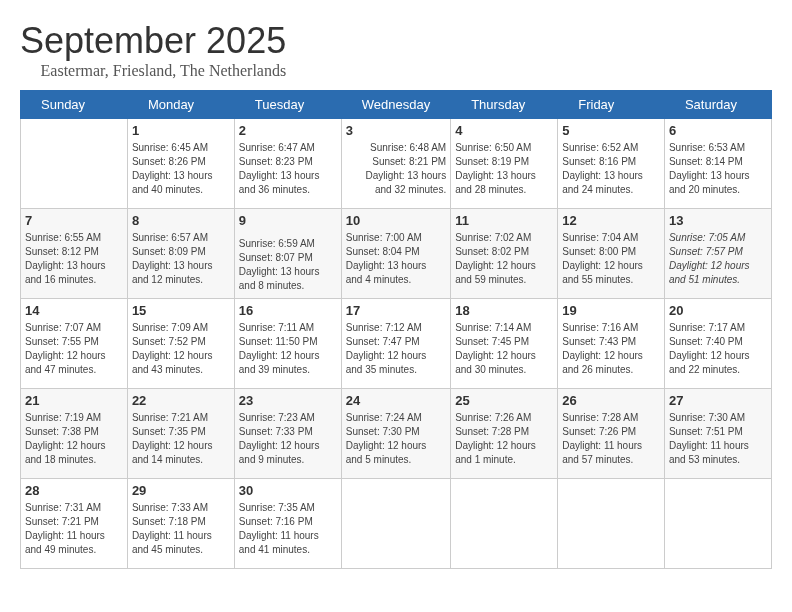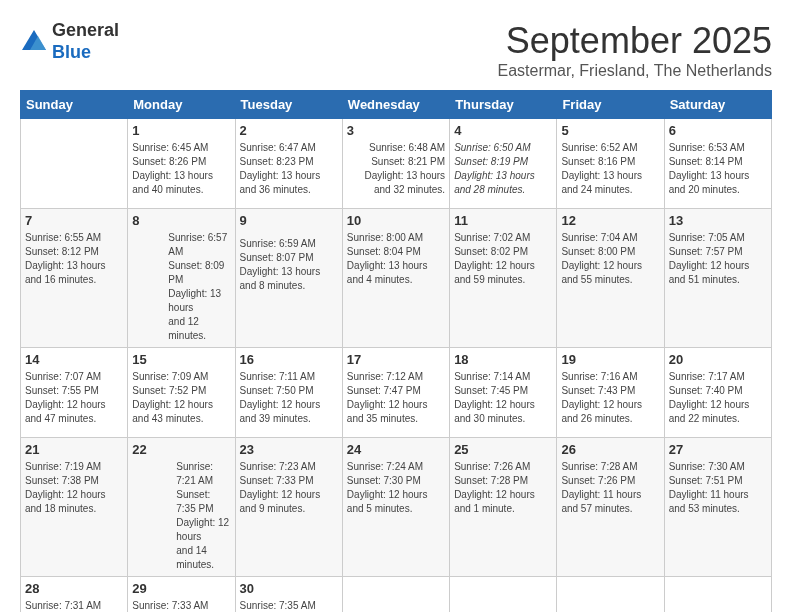--- a/index.html
+++ b/index.html
@@ -36,33 +36,34 @@
       text-align: right;
     }
     .month-title {
       font-size: 36px;
       font-weight: normal;
       color: #333;
     }
     .subtitle {
       font-size: 16px;
       color: #555;
+      font-family: Liberation Serif, serif;
     }
     table {
       width: 100%;
       border-collapse: collapse;
       font-size: 11px;
     }
     thead tr th {
       background-color: #2b6cb0;
       color: #fff;
-      padding: 6px 5px;
+      padding: 6px 20px;
       text-align: left;
       font-size: 13px;
-      font-weight: bold;
+      font-weight: normal;
       border: 1px solid #2b6cb0;
       margin-top: 12px;
     }
     tbody tr td {
       border: 1px solid #ccc;
       vertical-align: top;
       padding: 4px;
       width: calc(100% / 7);
       min-height: 80px;
       height: 90px;
@@ -85,30 +86,20 @@
       background-color: #f7f7f7;
     }
     .empty-cell {
       background-color: #fff !important;
     }
   </style>
 </head>
 <body>
 
 <div class="header">
-  <div class="logo">
-    <svg class="logo-icon" viewBox="0 0 28 28">
-      <polygon points="14,2 26,22 2,22" fill="#1a6bbf"></polygon>
-      <polygon points="18,8 26,22 10,22" fill="#4a9fd4" opacity="0.7"></polygon>
-    </svg>
-    <div class="logo-text">
-      <span class="logo-general">General</span><br>
-      <span class="logo-blue">Blue</span>
-    </div>
-  </div>
   <div class="title-area">
     <div class="month-title">September 2025</div>
     <div class="subtitle">Eastermar, Friesland, The Netherlands</div>
   </div>
 </div>
 
 <table>
   <thead>
     <tr>
     <th>Sunday</th>
@@ -139,21 +130,21 @@
         </td>
         <td>
           <div class="day-num">3</div>
           <div class="day-info" style="white-space: pre-line; text-align: right;">Sunrise: 6:48 AM
 Sunset: 8:21 PM
 Daylight: 13 hours
 and 32 minutes.</div>
         </td>
         <td>
           <div class="day-num">4</div>
-          <div class="day-info" style="white-space: pre-line; font-style: italic;">Sunrise: 6:50 AM
+          <div class="day-info" style="white-space: pre-line;">Sunrise: 6:50 AM
 Sunset: 8:19 PM
 Daylight: 13 hours
 and 28 minutes.</div>
         </td>
         <td>
           <div class="day-num">5</div>
           <div class="day-info" style="white-space: pre-line;">Sunrise: 6:52 AM
 Sunset: 8:16 PM
 Daylight: 13 hours
 and 24 minutes.</div>
@@ -169,56 +160,56 @@
       <tr>
         <td>
           <div class="day-num">7</div>
           <div class="day-info" style="white-space: pre-line;">Sunrise: 6:55 AM
 Sunset: 8:12 PM
 Daylight: 13 hours
 and 16 minutes.</div>
         </td>
         <td>
           <div class="day-num">8</div>
-          <div class="day-info" style="white-space: pre-line; margin-left: 36px;">Sunrise: 6:57 AM
+          <div class="day-info" style="white-space: pre-line;">Sunrise: 6:57 AM
 Sunset: 8:09 PM
 Daylight: 13 hours
 and 12 minutes.</div>
         </td>
         <td>
           <div class="day-num">9</div>
           <div class="day-info" style="white-space: pre-line; margin-top: 9px;">Sunrise: 6:59 AM
 Sunset: 8:07 PM
 Daylight: 13 hours
 and 8 minutes.</div>
         </td>
         <td>
           <div class="day-num">10</div>
-          <div class="day-info" style="white-space: pre-line;">Sunrise: 8:00 AM
+          <div class="day-info" style="white-space: pre-line;">Sunrise: 7:00 AM
 Sunset: 8:04 PM
 Daylight: 13 hours
 and 4 minutes.</div>
         </td>
         <td>
           <div class="day-num">11</div>
           <div class="day-info" style="white-space: pre-line;">Sunrise: 7:02 AM
 Sunset: 8:02 PM
 Daylight: 12 hours
 and 59 minutes.</div>
         </td>
         <td>
           <div class="day-num">12</div>
           <div class="day-info" style="white-space: pre-line;">Sunrise: 7:04 AM
 Sunset: 8:00 PM
 Daylight: 12 hours
 and 55 minutes.</div>
         </td>
         <td>
           <div class="day-num">13</div>
-          <div class="day-info" style="white-space: pre-line;">Sunrise: 7:05 AM
+          <div class="day-info" style="white-space: pre-line; font-style: italic;">Sunrise: 7:05 AM
 Sunset: 7:57 PM
 Daylight: 12 hours
 and 51 minutes.</div>
         </td>
       </tr>
       <tr>
         <td>
           <div class="day-num">14</div>
           <div class="day-info" style="white-space: pre-line;">Sunrise: 7:07 AM
 Sunset: 7:55 PM
@@ -228,21 +219,21 @@
         <td>
           <div class="day-num">15</div>
           <div class="day-info" style="white-space: pre-line;">Sunrise: 7:09 AM
 Sunset: 7:52 PM
 Daylight: 12 hours
 and 43 minutes.</div>
         </td>
         <td>
           <div class="day-num">16</div>
           <div class="day-info" style="white-space: pre-line;">Sunrise: 7:11 AM
-Sunset: 7:50 PM
+Sunset: 11:50 PM
 Daylight: 12 hours
 and 39 minutes.</div>
         </td>
         <td>
           <div class="day-num">17</div>
           <div class="day-info" style="white-space: pre-line;">Sunrise: 7:12 AM
 Sunset: 7:47 PM
 Daylight: 12 hours
 and 35 minutes.</div>
         </td>
@@ -271,21 +262,21 @@
       <tr>
         <td>
           <div class="day-num">21</div>
           <div class="day-info" style="white-space: pre-line;">Sunrise: 7:19 AM
 Sunset: 7:38 PM
 Daylight: 12 hours
 and 18 minutes.</div>
         </td>
         <td>
           <div class="day-num">22</div>
-          <div class="day-info" style="white-space: pre-line; margin-left: 44px;">Sunrise: 7:21 AM
+          <div class="day-info" style="white-space: pre-line;">Sunrise: 7:21 AM
 Sunset: 7:35 PM
 Daylight: 12 hours
 and 14 minutes.</div>
         </td>
         <td>
           <div class="day-num">23</div>
           <div class="day-info" style="white-space: pre-line;">Sunrise: 7:23 AM
 Sunset: 7:33 PM
 Daylight: 12 hours
 and 9 minutes.</div>

